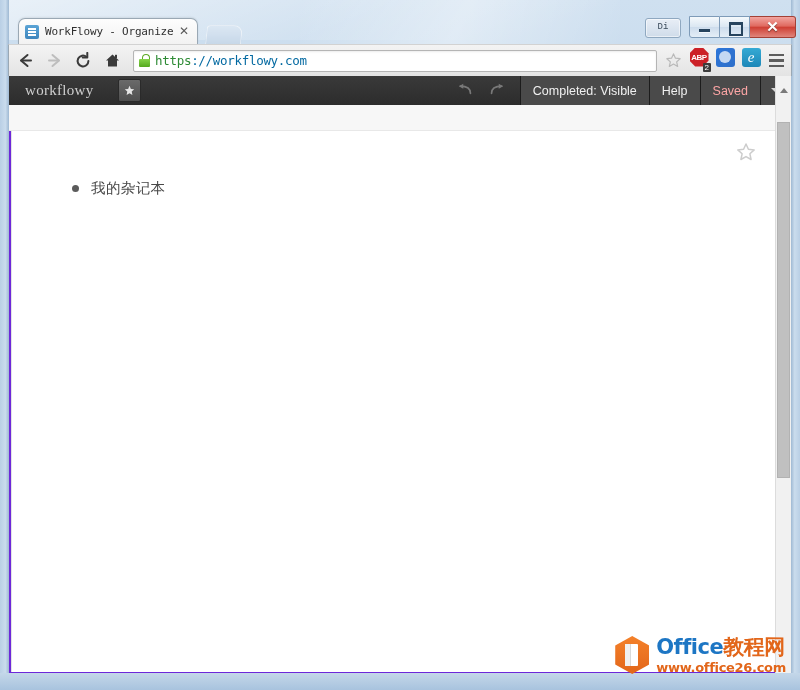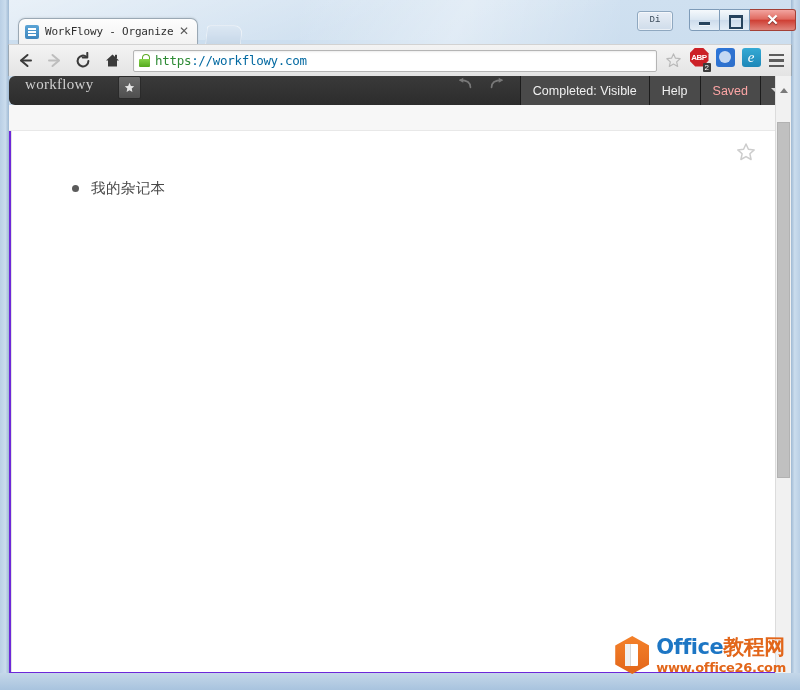--- a/index.html
+++ b/index.html
@@ -40,23 +40,22 @@
     left: 300px; top: 0; width: 320px; height: 46px;
     background: linear-gradient(115deg, rgba(255,255,255,0.0) 0%, rgba(255,255,255,0.38) 50%, rgba(255,255,255,0.0) 100%);
     pointer-events: none;
   }
 
   
   .caption-btns {
     position: absolute;
     right: 4px; top: 2px;
     display: flex;
-    align-items: center;
+    align-items: flex-end;
     height: 36px;
-    gap: 8px;
   }
   .cap-extra {
     width: 34px; height: 18px;
     margin-right: 8px; margin-top: 1px;
     border: 1px solid #8fa8c0;
     border-radius: 3px;
     background: linear-gradient(180deg,#e8eef6 0%, #cfdcea 100%);
     font-size: 9px;
     color: #3a4a5a;
     text-align: center;
@@ -297,23 +296,22 @@
   }
   .hamburger i { display:block; width: 15px; height: 2.5px; background: #5d5d5d; }
 
   
   .app-bar {
     position: absolute;
     left: 9px; top: 76px;
     width: 782px; height: 29px;
     background: linear-gradient(180deg,#3a3a3a 0%, #2c2c2c 100%);
     display: flex;
-    align-items: flex-start;
-    box-sizing: border-box;
-    border-radius: 6px;
+    align-items: center;
+    box-sizing: border-box;
   }
   .wf-logo {
     font-family: "Liberation Serif", serif;
     font-size: 15px;
     color: #cfcfcf;
     margin-left: 16px;
     margin-right: 18px;
     letter-spacing: 0.3px;
     flex: 0 0 auto;
   }

